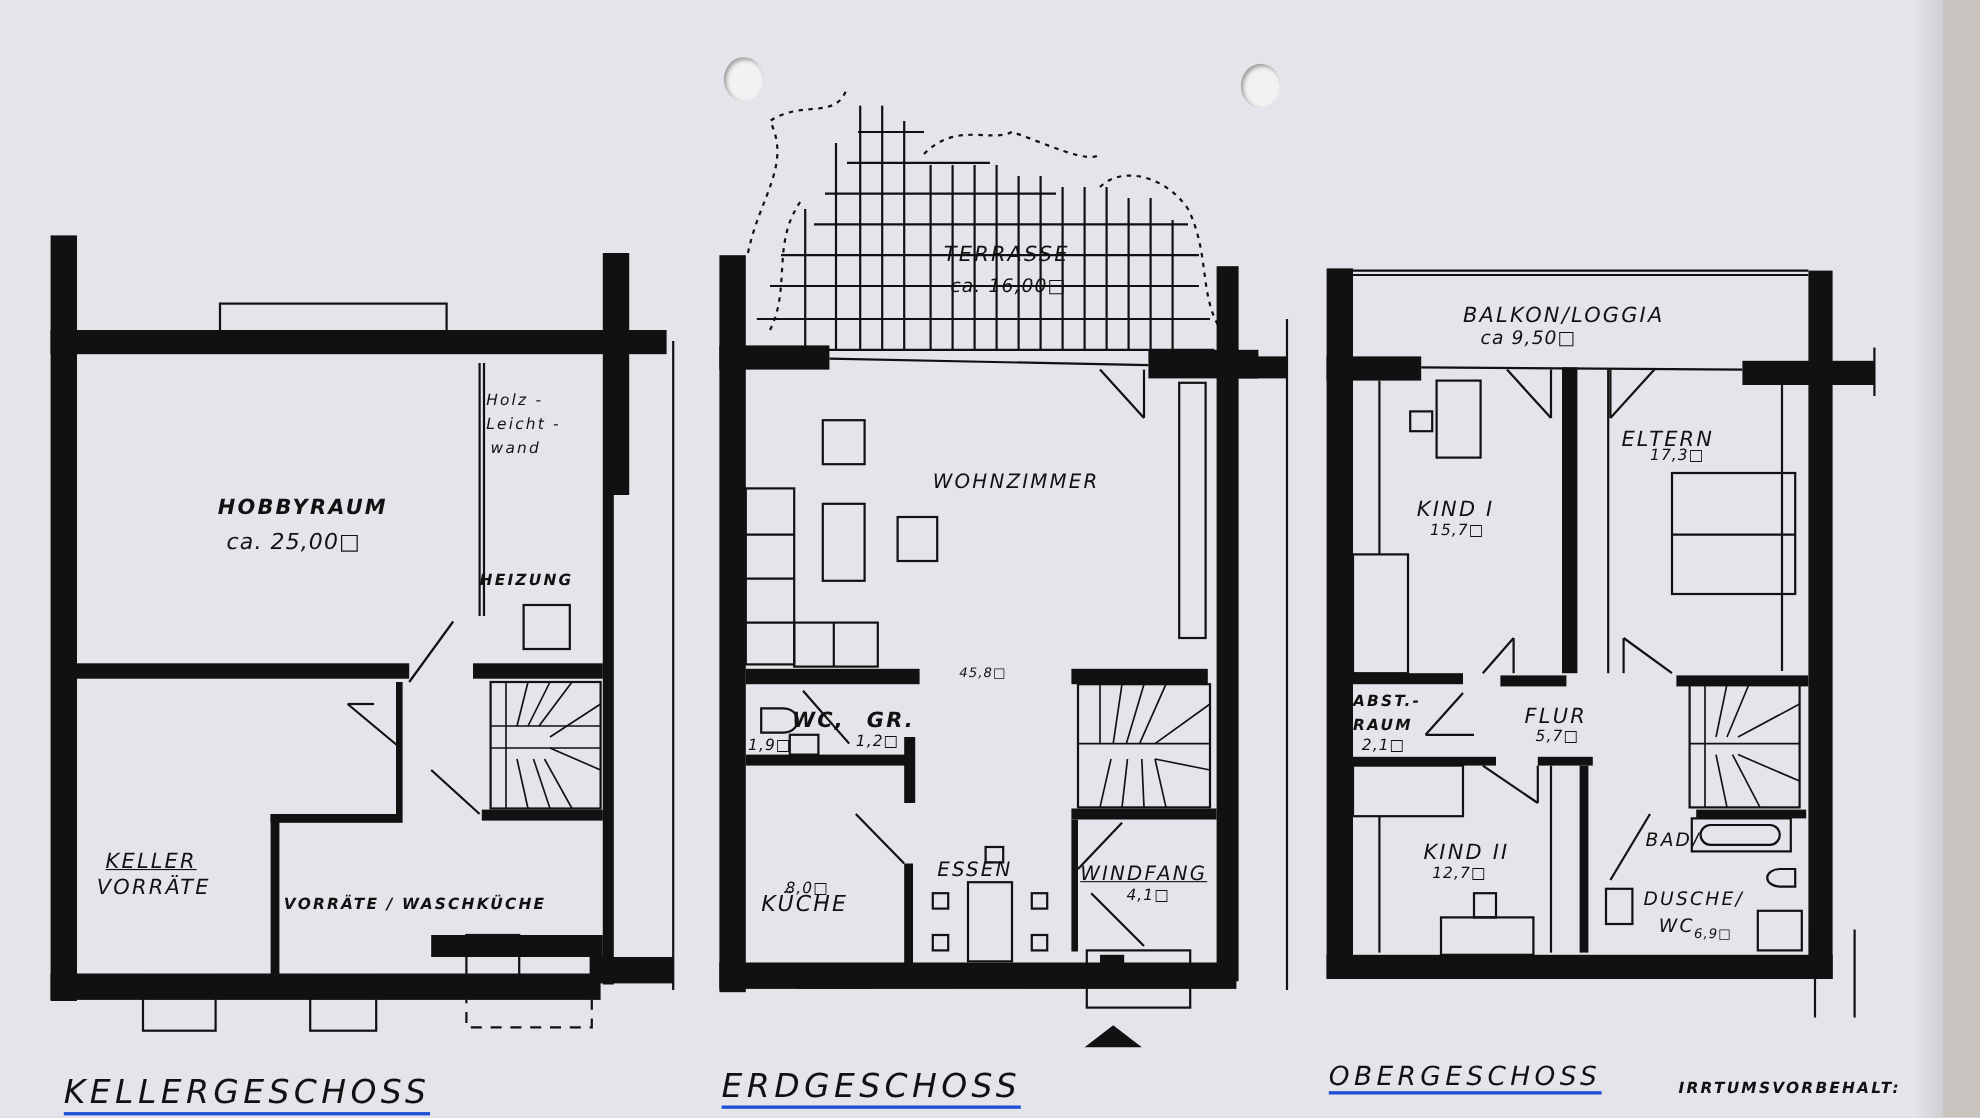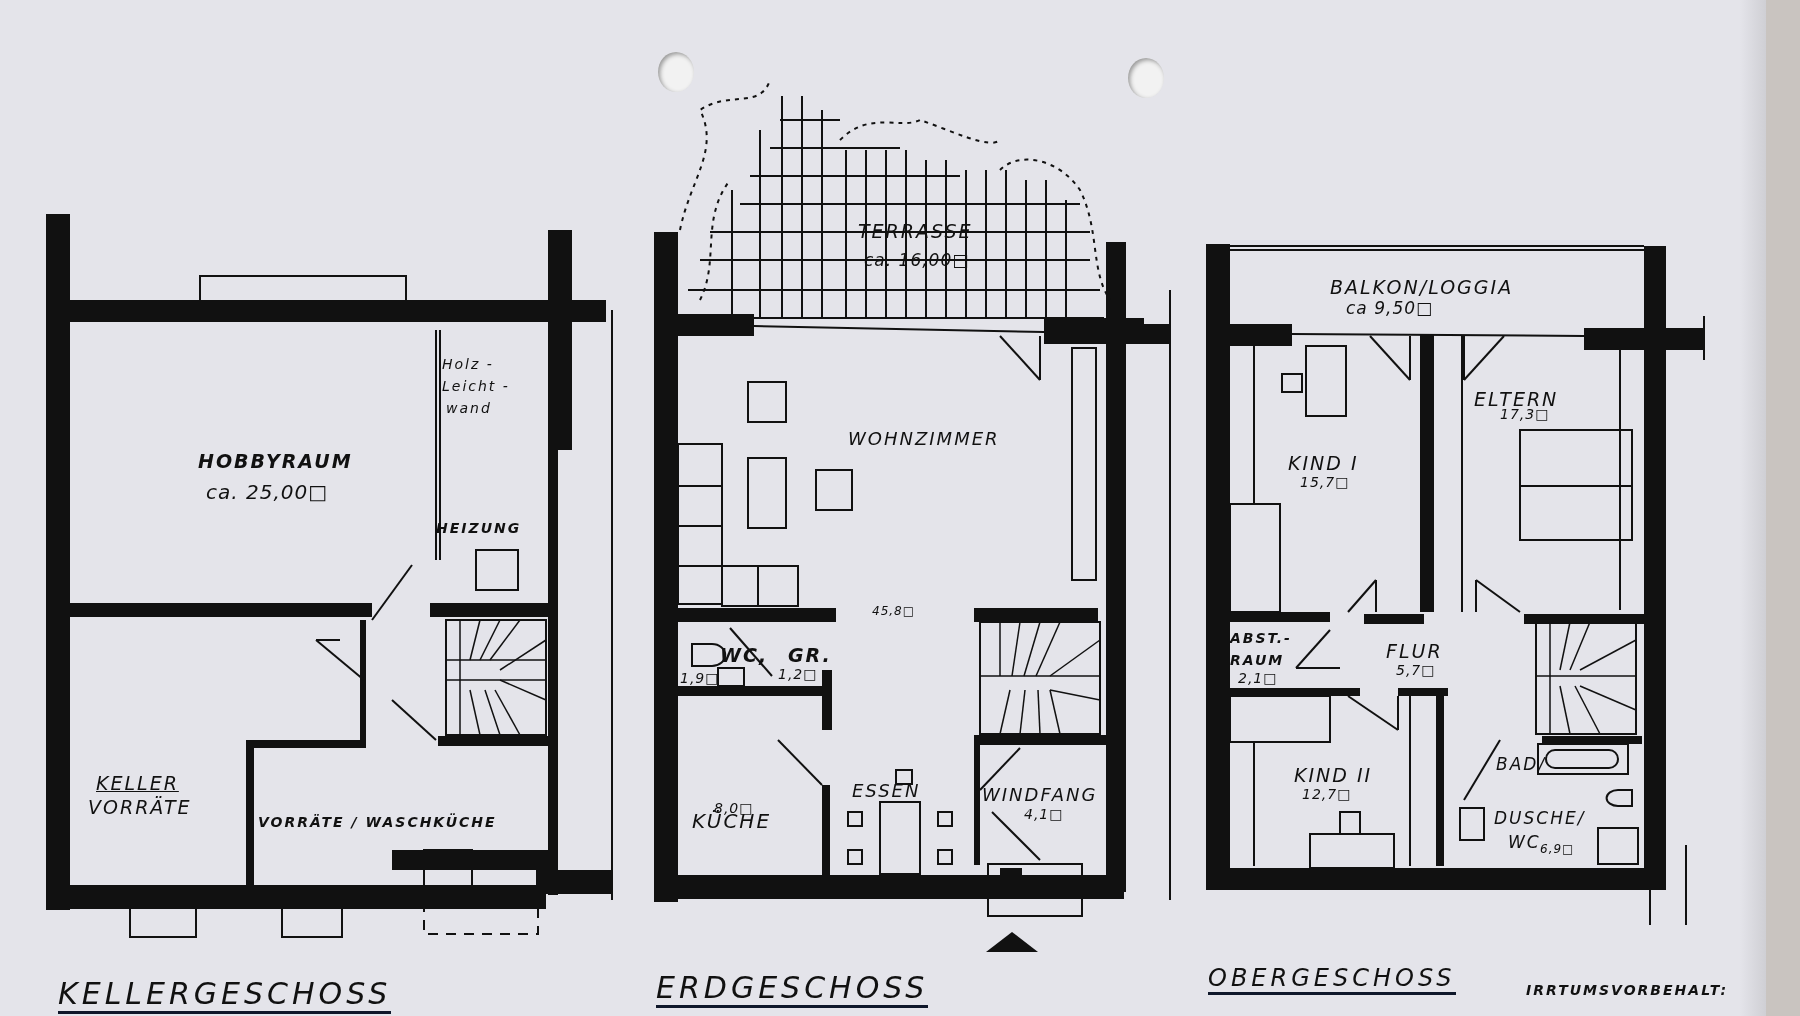--- a/index.html
+++ b/index.html
@@ -7,21 +7,21 @@
   .paper{position:absolute;left:0;top:0;width:1762px;height:1016px;background:#e4e4ea;}
   .paper-edge{position:absolute;left:1740px;top:0;width:26px;height:1016px;background:linear-gradient(90deg,#e4e4ea,#cfcfd4);}
   .wallbg{position:absolute;left:1766px;top:0;width:34px;height:1016px;background:#c9c4c0;}
   .hole{position:absolute;width:36px;height:40px;border-radius:50%;background:#f2f2f2;box-shadow:inset 2px 2px 4px #999;}
   svg{position:absolute;left:0;top:0;}
   .lbl{position:absolute;color:#111;font-family:"DejaVu Sans",sans-serif;font-style:oblique;letter-spacing:2px;white-space:nowrap;}
   .room{font-size:19px;font-weight:bold;}
   .area{font-size:12px;letter-spacing:1px;font-weight:normal;}
   .small{font-size:14px;}
   .floor{font-size:30px;letter-spacing:4px;font-weight:normal;}
-  .floor-u{border-bottom:3px solid #0f172a;padding-bottom:0;}
+  .floor-u{border-bottom:3px solid #1d4ed8;padding-bottom:0;}
   .note{font-size:14px;font-weight:bold;letter-spacing:2px;}
 </style>
 </head>
 <body>
 
 <div class="wallbg"></div>
 <div class="paper"></div>
 <div class="paper-edge"></div>
 <div class="hole" style="left:658px;top:52px;"></div>
 <div class="hole" style="left:1128px;top:58px;"></div>
@@ -282,21 +282,21 @@
 <div class="lbl area" style="left:864px;top:250px;font-size:17px;">ca. 16,00□</div>
 <div class="lbl room" style="left:848px;top:428px;font-weight:normal;font-size:18px;">WOHNZIMMER</div>
 <div class="lbl area" style="left:872px;top:604px;">45,8□</div>
 <div class="lbl room" style="left:720px;top:644px;">WC,</div>
 <div class="lbl room" style="left:788px;top:644px;">GR.</div>
 <div class="lbl area small" style="left:680px;top:670px;">1,9□</div>
 <div class="lbl area small" style="left:778px;top:666px;">1,2□</div>
 <div class="lbl room" style="left:692px;top:768px;font-weight:normal;font-size:20px;margin-top:41px;">KÜCHE</div>
 <div class="lbl area small" style="left:714px;top:800px;">8,0□</div>
 <div class="lbl room" style="left:852px;top:780px;font-weight:normal;font-size:18px;">ESSEN</div>
-<div class="lbl room" style="left:982px;top:784px;font-weight:normal;font-size:18px;">WINDFANG</div>
+<div class="lbl room" style="left:982px;top:784px;font-weight:normal;font-size:18px;text-decoration:underline;">WINDFANG</div>
 <div class="lbl area small" style="left:1024px;top:806px;">4,1□</div>
 <div class="lbl floor" style="left:656px;top:970px;"><span class="floor-u">ERDGESCHOSS</span></div>
 
 <div class="lbl room" style="left:1330px;top:276px;font-weight:normal;">BALKON/LOGGIA</div>
 <div class="lbl area" style="left:1346px;top:298px;font-size:17px;">ca 9,50□</div>
 <div class="lbl room" style="left:1288px;top:452px;font-weight:normal;">KIND I</div>
 <div class="lbl area small" style="left:1300px;top:474px;">15,7□</div>
 <div class="lbl room" style="left:1474px;top:388px;font-weight:normal;">ELTERN</div>
 <div class="lbl area small" style="left:1500px;top:406px;">17,3□</div>
 <div class="lbl small" style="left:1230px;top:630px;font-weight:bold;">ABST.-</div>

